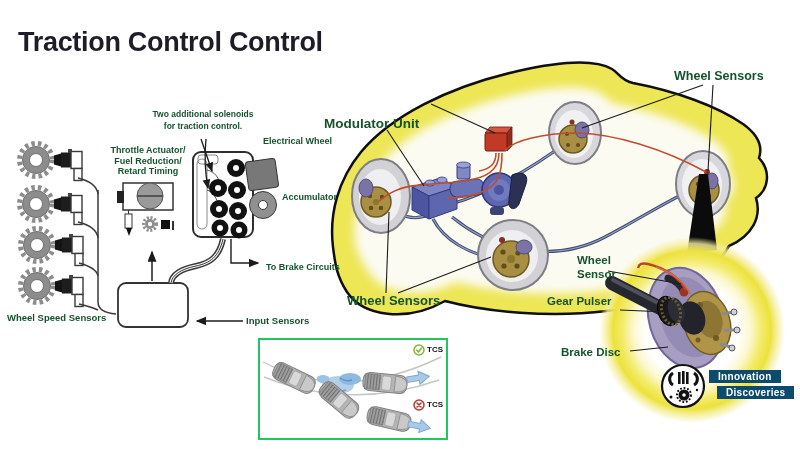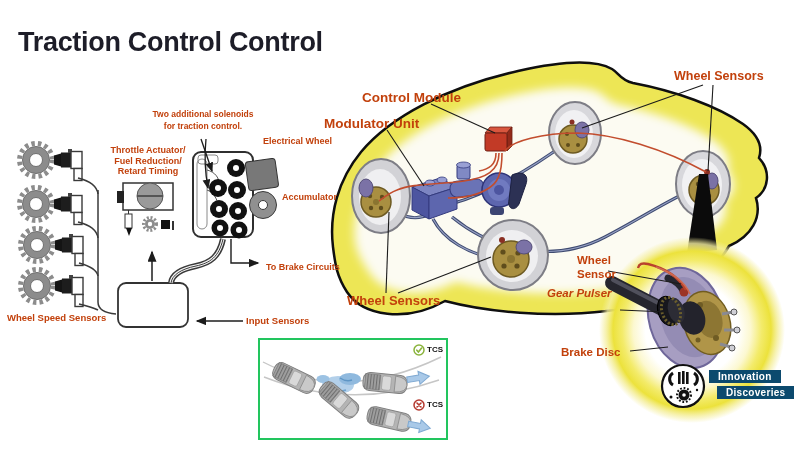--- a/index.html
+++ b/index.html
@@ -1,19 +1,19 @@
 <!DOCTYPE html>
 <html><head>
 <meta charset="utf-8">
 <style>
   html,body{margin:0;padding:0;background:#fff;}
   #stage{position:relative;width:800px;height:449px;background:#ffffff;overflow:hidden;
          font-family:"Liberation Sans",sans-serif;color:#111;}
   #art{position:absolute;left:0;top:0;}
-  .lbl{position:absolute;white-space:nowrap;color:#c2410c;}
+  .lbl{position:absolute;white-space:nowrap;color:#14532d;}
   .title{left:18px;top:27px;font-size:27px;font-weight:bold;letter-spacing:-0.3px;color:#1d1d28;}
   .note{left:139px;top:109px;width:128px;text-align:center;font-size:8.5px;font-weight:600;line-height:11.5px;white-space:normal;}
   .throttle{left:94px;top:145px;width:108px;text-align:center;font-size:9px;font-weight:700;line-height:10.5px;white-space:normal;}
   .s9{font-size:9px;font-weight:700;}
   .s95{font-size:9.5px;font-weight:700;}
   .big{font-size:13.5px;font-weight:800;}
   .mid{font-size:11.5px;font-weight:800;}
   .ebtcm{left:118px;top:283px;width:70px;height:44px;display:flex;align-items:center;justify-content:center;
          font-size:9px;font-weight:600;letter-spacing:.6px;}
   .inset{position:absolute;left:258px;top:338px;width:186px;height:98px;border:2px solid #22c55e;background:#fff;}
@@ -320,30 +320,29 @@
   <div>Throttle Actuator/</div>
   <div>Fuel Reduction/</div>
   <div>Retard Timing</div>
 </div>
 <div class="lbl s9" style="left:263px;top:136px;">Electrical Wheel</div>
 <div class="lbl s9" style="left:282px;top:192px;">Accumulator</div>
 <div class="lbl s9" style="left:266px;top:262px;">To Brake Circuits</div>
 <div class="lbl s95" style="left:7px;top:312px;">Wheel Speed Sensors</div>
 <div class="lbl s95" style="left:246px;top:315px;">Input Sensors</div>
 
-<div class="lbl big" style="left:362px;top:90px;">Control Module</div>
 <div class="lbl big" style="left:324px;top:116px;">Modulator Unit</div>
 <div class="lbl" style="left:674px;top:69px;font-size:12.5px;font-weight:800;">Wheel Sensors</div>
 <div class="lbl" style="left:347px;top:293px;font-size:13px;font-weight:800;">Wheel Sensors</div>
 
 <div class="lbl mid" style="left:561px;top:254px;line-height:13.5px;white-space:normal;width:60px;margin-left:16px;">
   <div>Wheel</div>
   <div>Sensor</div>
 </div>
-<div class="lbl mid" style="left:547px;top:287px;font-style:italic;">Gear Pulser</div>
+<div class="lbl mid" style="left:547px;top:295px;">Gear Pulser</div>
 <div class="lbl mid" style="left:561px;top:346px;">Brake Disc</div>
 
 <div class="inset">
   <svg width="186" height="98" viewBox="0 0 186 98">
     <g fill="none" stroke="#c6c6c6" stroke-width="1.4">
       <path d="M3,22 Q84,64 181,17"></path>
       <path d="M4,37 Q91,71 179,40"></path>
     </g>
     <g>
       <ellipse cx="78" cy="45" rx="16" ry="9" fill="#b3d0ea"></ellipse>

